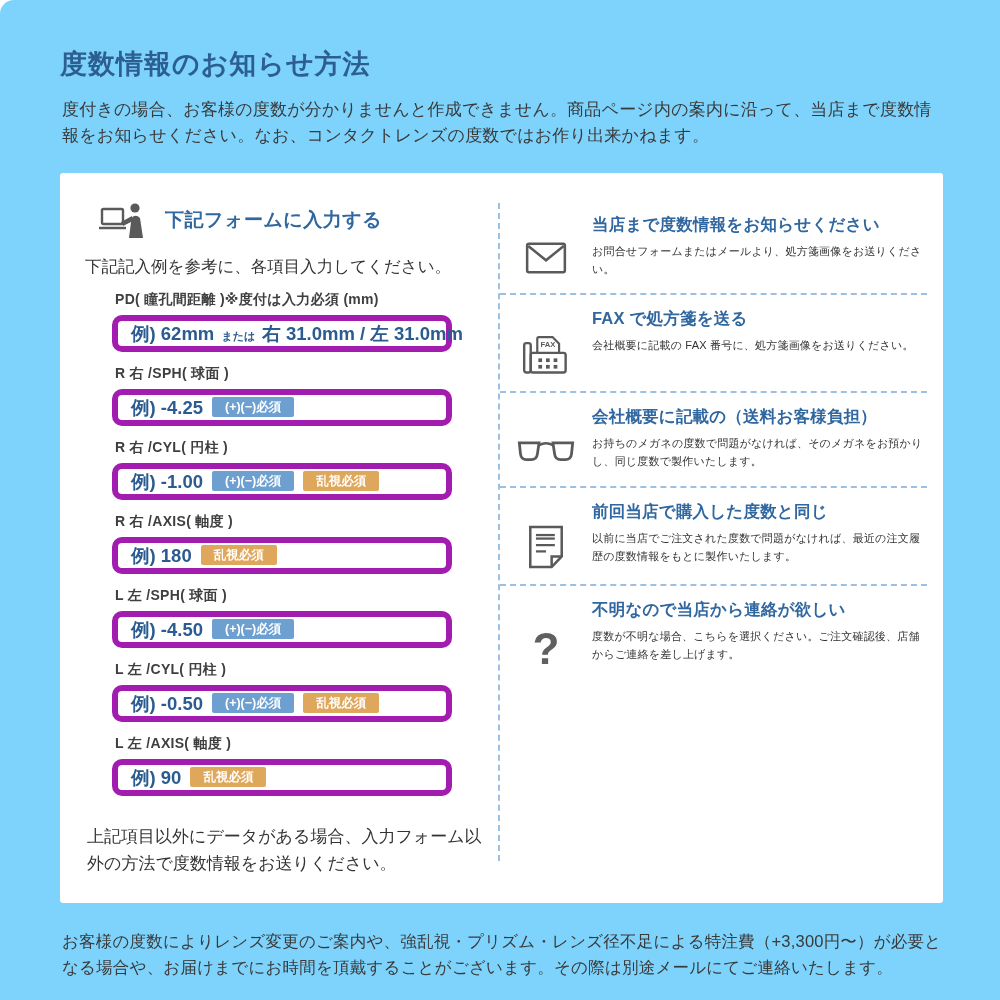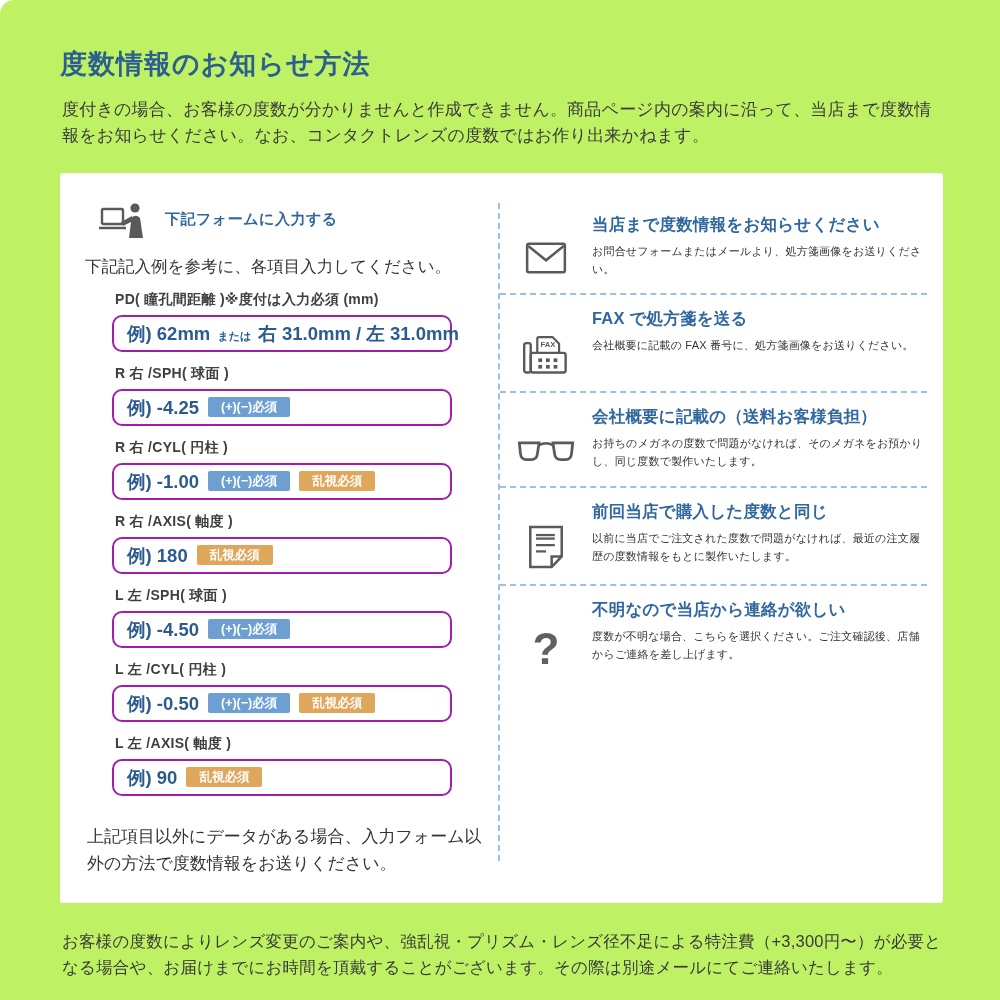--- a/index.html
+++ b/index.html
@@ -3,47 +3,47 @@
 <meta charset="utf-8">
 <style>
   html,body{margin:0;padding:0;}
   body{
     width:1000px;height:1000px;
     font-family:"Liberation Sans","DejaVu Sans",sans-serif;
     color:#333;background:#fff;
   }
   .page{
     position:relative;width:1000px;height:1000px;
-    background:#bef264;overflow:hidden;border-top-left-radius:14px;
+    background:#7dd3fc;overflow:hidden;border-top-left-radius:14px;
   }
   .page-title{
     margin:0;padding:46px 60px 0 60px;
     font-size:27px;font-weight:bold;color:#2d5e91;letter-spacing:1px;
   }
   .intro{
     margin:15px 58px 0 62px;font-size:17px;line-height:1.55;color:#3a3a3a;
     letter-spacing:0.2px;
   }
   .content-box{
     margin:23px 57px 0 60px;background:#ffffff;border-radius:3px;
     display:flex;padding:26px 0 26px 0;box-sizing:border-box;min-height:706px;
   }
   .col-left{width:438px;box-sizing:border-box;padding:2px 0 0 25px;flex:none;}
   .vdivider{border-left:2px dashed #9cc0e2;margin:4px 0 16px 0;}
   .col-right{flex:1;padding:2px 16px 0 0;}
   .form-header{display:flex;align-items:center;gap:16px;margin-left:14px;}
-  .form-heading{font-size:15px;font-weight:bold;color:#30679f;letter-spacing:0.5px;}
+  .form-heading{font-size:19px;font-weight:bold;color:#30679f;letter-spacing:0.5px;}
   .instruction{margin:17px 0 0 0;font-size:16.5px;color:#333;}
   .fields{margin:6px 0 0 27px;width:340px;}
   .field-label{
     font-size:14px;font-weight:bold;color:#3f3f3f;
     margin:13px 0 6px 3px;letter-spacing:0.3px;
   }
   .field-box{
-    background:#fff;border:2px solid #a21caf;border-radius:10px;
+    background:#fff;border:6px solid #a21caf;border-radius:10px;
     height:37px;display:flex;align-items:center;
     padding:0 8px 0 13px;gap:9px;box-sizing:border-box;white-space:nowrap;
   }
   .example{color:#2b5b90;font-weight:bold;font-size:18.5px;}
   .example .small{font-size:11px;margin:0 2px;}
   .badge{
     color:#fff;font-weight:bold;font-size:12.5px;
     padding:4px 13px;border-radius:2px;line-height:1;flex:none;
   }
   .badge-blue{background:#6da0d1;}

